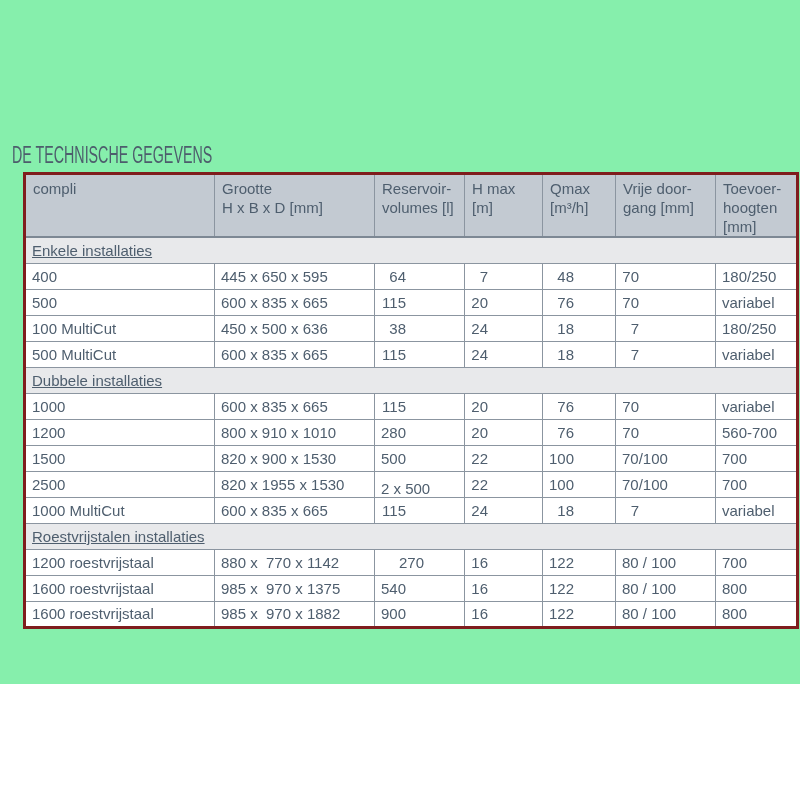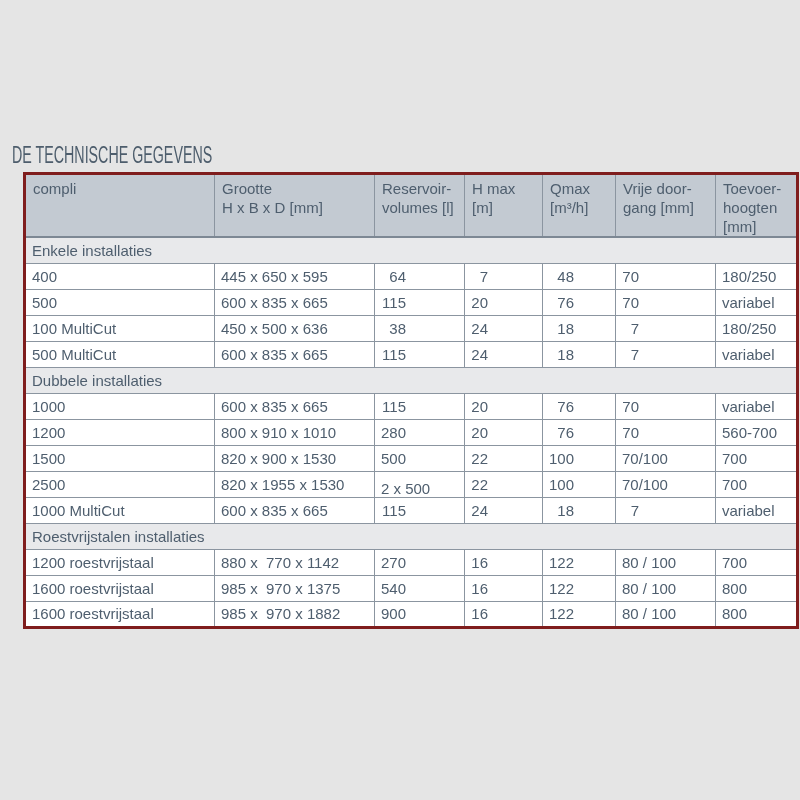--- a/index.html
+++ b/index.html
@@ -1,17 +1,17 @@
 <!DOCTYPE html>
 <html><head>
 <meta charset="utf-8">
 <style>
   html, body { margin:0; padding:0; background:#ffffff; }
   body { width:800px; height:800px; font-family:"Liberation Sans", sans-serif; }
-  .page { position:relative; width:800px; height:800px; overflow:hidden; background:#e5e5e5; }
+  .page { position:relative; width:800px; height:684px; overflow:hidden; background:#86efac; }
 
   .title {
     position:absolute; left:12px; top:144px;
     font-size:23px; line-height:23px; color:#4d5d6c;
     white-space:nowrap; letter-spacing:0px;
     transform:scaleX(0.62); transform-origin:left top;
   }
 
   table.tech {
     position:absolute; left:23px; top:172px; width:773px;
@@ -27,21 +27,21 @@
     padding:4px 4px 0 7px; white-space:pre-line;
     border-bottom:2px solid #7d8894;
   }
   .tech thead tr { height:57px; }
 
   .tech tbody tr { height:26px; }
   .tech tbody td {
     background:#ffffff; vertical-align:middle;
     padding:0 4px 0 6px; white-space:pre;
   }
-  .tech tbody tr.section td { background:#e8e9eb; }
+  .tech tbody tr.section td { background:#e8e9eb;text-decoration:underline; }
   .tech tbody tr:last-child td { border-bottom:2px solid #7d8894; }
 
   .num { display:inline-block; text-align:right; white-space:pre; }
 </style>
 </head>
 <body>
 
 <div class="page">
   <div class="title">DE TECHNISCHE GEGEVENS</div>
 
@@ -160,21 +160,21 @@
           <td><span class="num" style="min-width: 25px;">18</span></td>
           <td><span class="num" style="min-width: 17px;">7</span></td>
           <td>variabel</td>
         </tr>
         <tr class="section">
           <td colspan="7">Roestvrijstalen installaties</td>
         </tr>
         <tr>
           <td>1200 roestvrijstaal</td>
           <td>880 x  770 x 1142</td>
-          <td><span class="num" style="min-width: 25px;">270</span></td>
+          <td><span class="num" style="min-width: 25px; margin-left: 18px;">270</span></td>
           <td><span class="num" style="min-width: 17px;">16</span></td>
           <td><span class="num" style="min-width: 25px;">122</span></td>
           <td><span class="num" style="min-width: 17px;">80 / 100</span></td>
           <td>700</td>
         </tr>
         <tr>
           <td>1600 roestvrijstaal</td>
           <td>985 x  970 x 1375</td>
           <td><span class="num" style="min-width: 25px; text-align: right;">540</span></td>
           <td><span class="num" style="min-width: 17px;">16</span></td>

